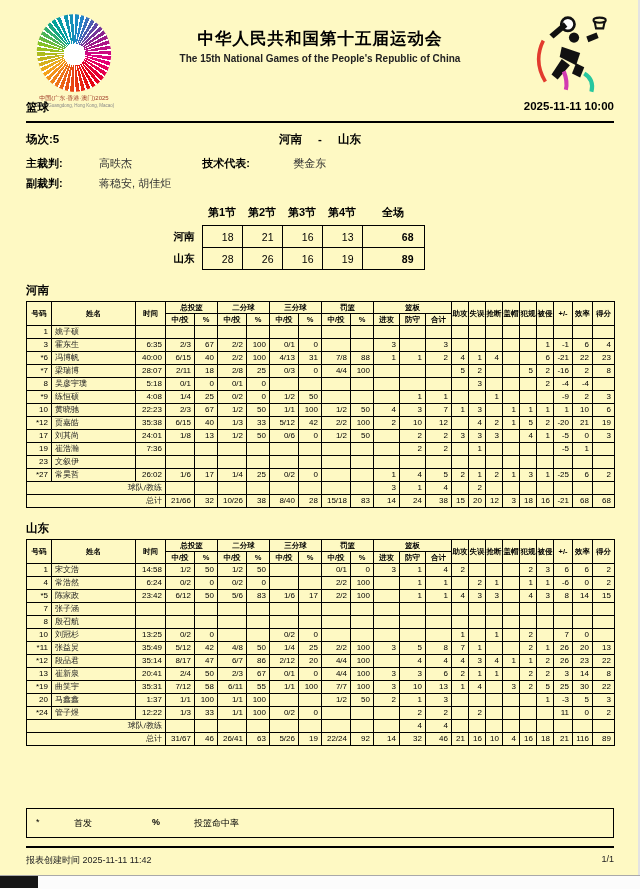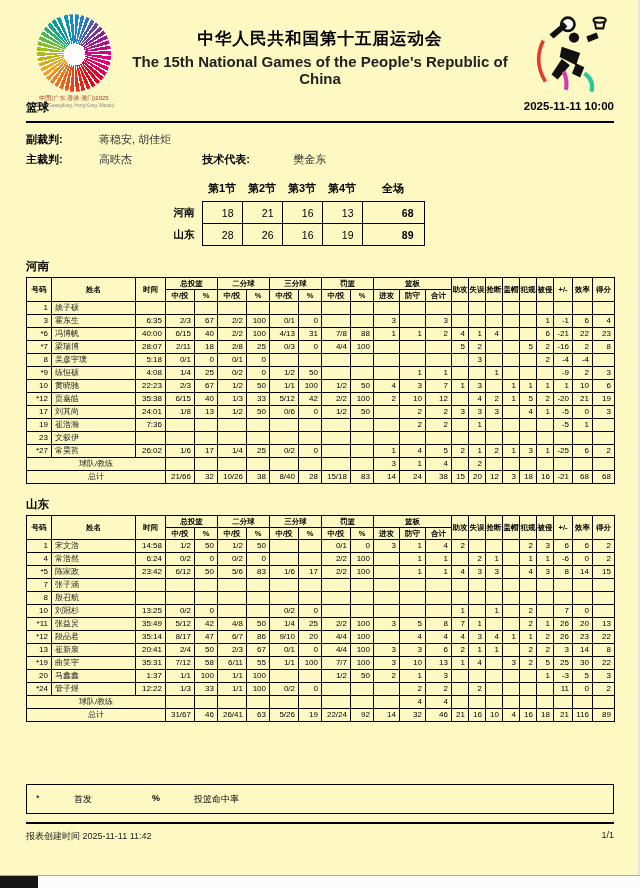--- a/index.html
+++ b/index.html
@@ -17,21 +17,21 @@
     transform: rotate(-18deg);
     background:
       radial-gradient(circle at 50% 52%, #fff 0 11px, rgba(255,255,255,0) 11px),
       repeating-conic-gradient(#fff 0deg 2.6deg, rgba(255,255,255,0) 2.6deg 8.5deg),
       conic-gradient(from 210deg, #e95513, #f5a81c, #8fc31f, #00a199, #1f86c9, #8f1f8b, #e4007f, #e60012, #e95513);
   }
   .logo-cap1 { font-size: 6px; color:#a03c28; margin-top: 2px; white-space: nowrap; }
   .logo-cap2 { font-size: 4.5px; color:#888; white-space: nowrap; }
   .title-block { flex: 1; text-align: center; }
   .title-cn { font-size: 16.5px; font-weight: bold; margin-top: 16px; letter-spacing: 1px; }
-  .title-en { font-size: 15px; font-weight: bold; color:#222; margin-top: 3px; }
+  .title-en { font-size: 10px; font-weight: bold; color:#222; margin-top: 3px; }
   .report-title { font-size: 15px; font-weight: bold; margin-top: 14px; letter-spacing: 4px; }
   .picto-wrap { width: 96px; display:flex; justify-content:flex-end; }
   
   .meta-row1 { display:flex; justify-content:space-between; padding: 0 26px; font-weight:bold; font-size: 11.5px; }
   .meta-row2 { display:flex; padding: 7px 26px 0; font-weight:bold; font-size: 11.5px; }
   .meta-row2 .m-left  { width: 34%; text-align:left; }
   .meta-row2 .m-mid   { width: 32%; text-align:center; }
   .meta-row2 .m-right { width: 34%; text-align:right; }
   .rule { margin: 6px 26px 0; border-top: 2.5px solid #000; }
   
@@ -52,21 +52,21 @@
   .qtable td { border: 1.5px solid #000; height: 22px; font-size: 10.5px; text-align:right; padding-right: 8px; }
   .qtable td.q-label { border:none; font-weight:bold; text-align:right; padding-right: 7px; }
   .qtable td.q-total-val { font-weight:bold; padding-right: 10px; }
   .col-qlabel { width: 44px; } .col-q { width: 40px; } .col-qtotal { width: 62px; }
   
   .section-label { margin: 13px 26px 0; font-weight:bold; font-size: 11.5px; }
   table.stats { width: 588px; margin: 3px 26px 0; border-collapse: collapse; table-layout: fixed; border: 1.5px solid #000; }
   .stats th { border: 1px solid #000; font-size: 7.5px; font-weight:bold; padding: 1px 0; line-height: 1.2; text-align:center; overflow:hidden; white-space:nowrap; }
   .stats td { border: 1px solid #000; height: 13px; font-size: 8px; line-height: 1; padding: 0 3px; text-align: right; overflow:hidden; white-space:nowrap; }
   .stats td.c-name { text-align:left; color:#222; }
-  .stats td.c-label { text-align:center; color:#222; }
+  .stats td.c-label { text-align:right; color:#222; }
   .stats td.c-no { text-align:right; }
   
   .notes { margin: 62px 26px 0; border: 1.2px solid #000; padding: 4px 9px 7px; font-size: 9px; }
   .notes-title { font-weight: bold; }
   .notes-row { margin-top: 4px; display:flex; }
   .notes-star { width: 38px; }
   .notes-star-desc { width: 78px; }
   .notes-pct { width: 42px; font-weight:bold; }
   .footer-rule { margin: 8px 26px 0; border-top: 2px solid #000; }
   .footer { display:flex; justify-content:space-between; padding: 6px 26px 0; font-size: 9px; color:#222; }
@@ -109,30 +109,36 @@
       </svg>
     </div>
   </div>
 
   <div class="meta-row1">
     <span>篮球</span>
     <span>2025-11-11 10:00</span>
   </div>
   <div class="rule"></div>
 
+  <div class="match-row">
+    <span>场次:5</span>
+    <span class="match-vs">
+      <span>河南</span><span class="dash">-</span><span>山东</span>
+    </span>
+  </div>
   <div class="officials">
-    <div class="off-row">
-      <span class="off-label">副裁判:</span>
-      <span class="off-name">蒋稳安, 胡佳炬</span>
-    </div>
     <div class="off-row">
       <span class="off-label">主裁判:</span>
       <span class="off-name">高昳杰</span>
       <span class="off-label2">技术代表:</span>
       <span class="off-name2">樊金东</span>
+    </div>
+    <div class="off-row">
+      <span class="off-label">副裁判:</span>
+      <span class="off-name">蒋稳安, 胡佳炬</span>
     </div>
   </div>
 
   <div class="qwrap">
     <table class="qtable">
       <colgroup>
         <col class="col-qlabel">
           <col class="col-q">
           <col class="col-q">
           <col class="col-q">
@@ -819,21 +825,21 @@
           <td class="c-pts">13</td>
         </tr>
         <tr>
           <td class="c-no">*12</td>
           <td class="c-name">段品君</td>
           <td class="c-time">35:14</td>
           <td class="c-ma">8/17</td>
           <td class="c-pct">47</td>
           <td class="c-ma">6/7</td>
           <td class="c-pct">86</td>
-          <td class="c-ma">9/10</td>
+          <td class="c-ma">2/12</td>
           <td class="c-pct">20</td>
           <td class="c-ma">4/4</td>
           <td class="c-pct">100</td>
           <td class="c-reb"></td>
           <td class="c-reb">4</td>
           <td class="c-reb">4</td>
           <td class="c-s">4</td>
           <td class="c-s">3</td>
           <td class="c-s">4</td>
           <td class="c-s">1</td>

